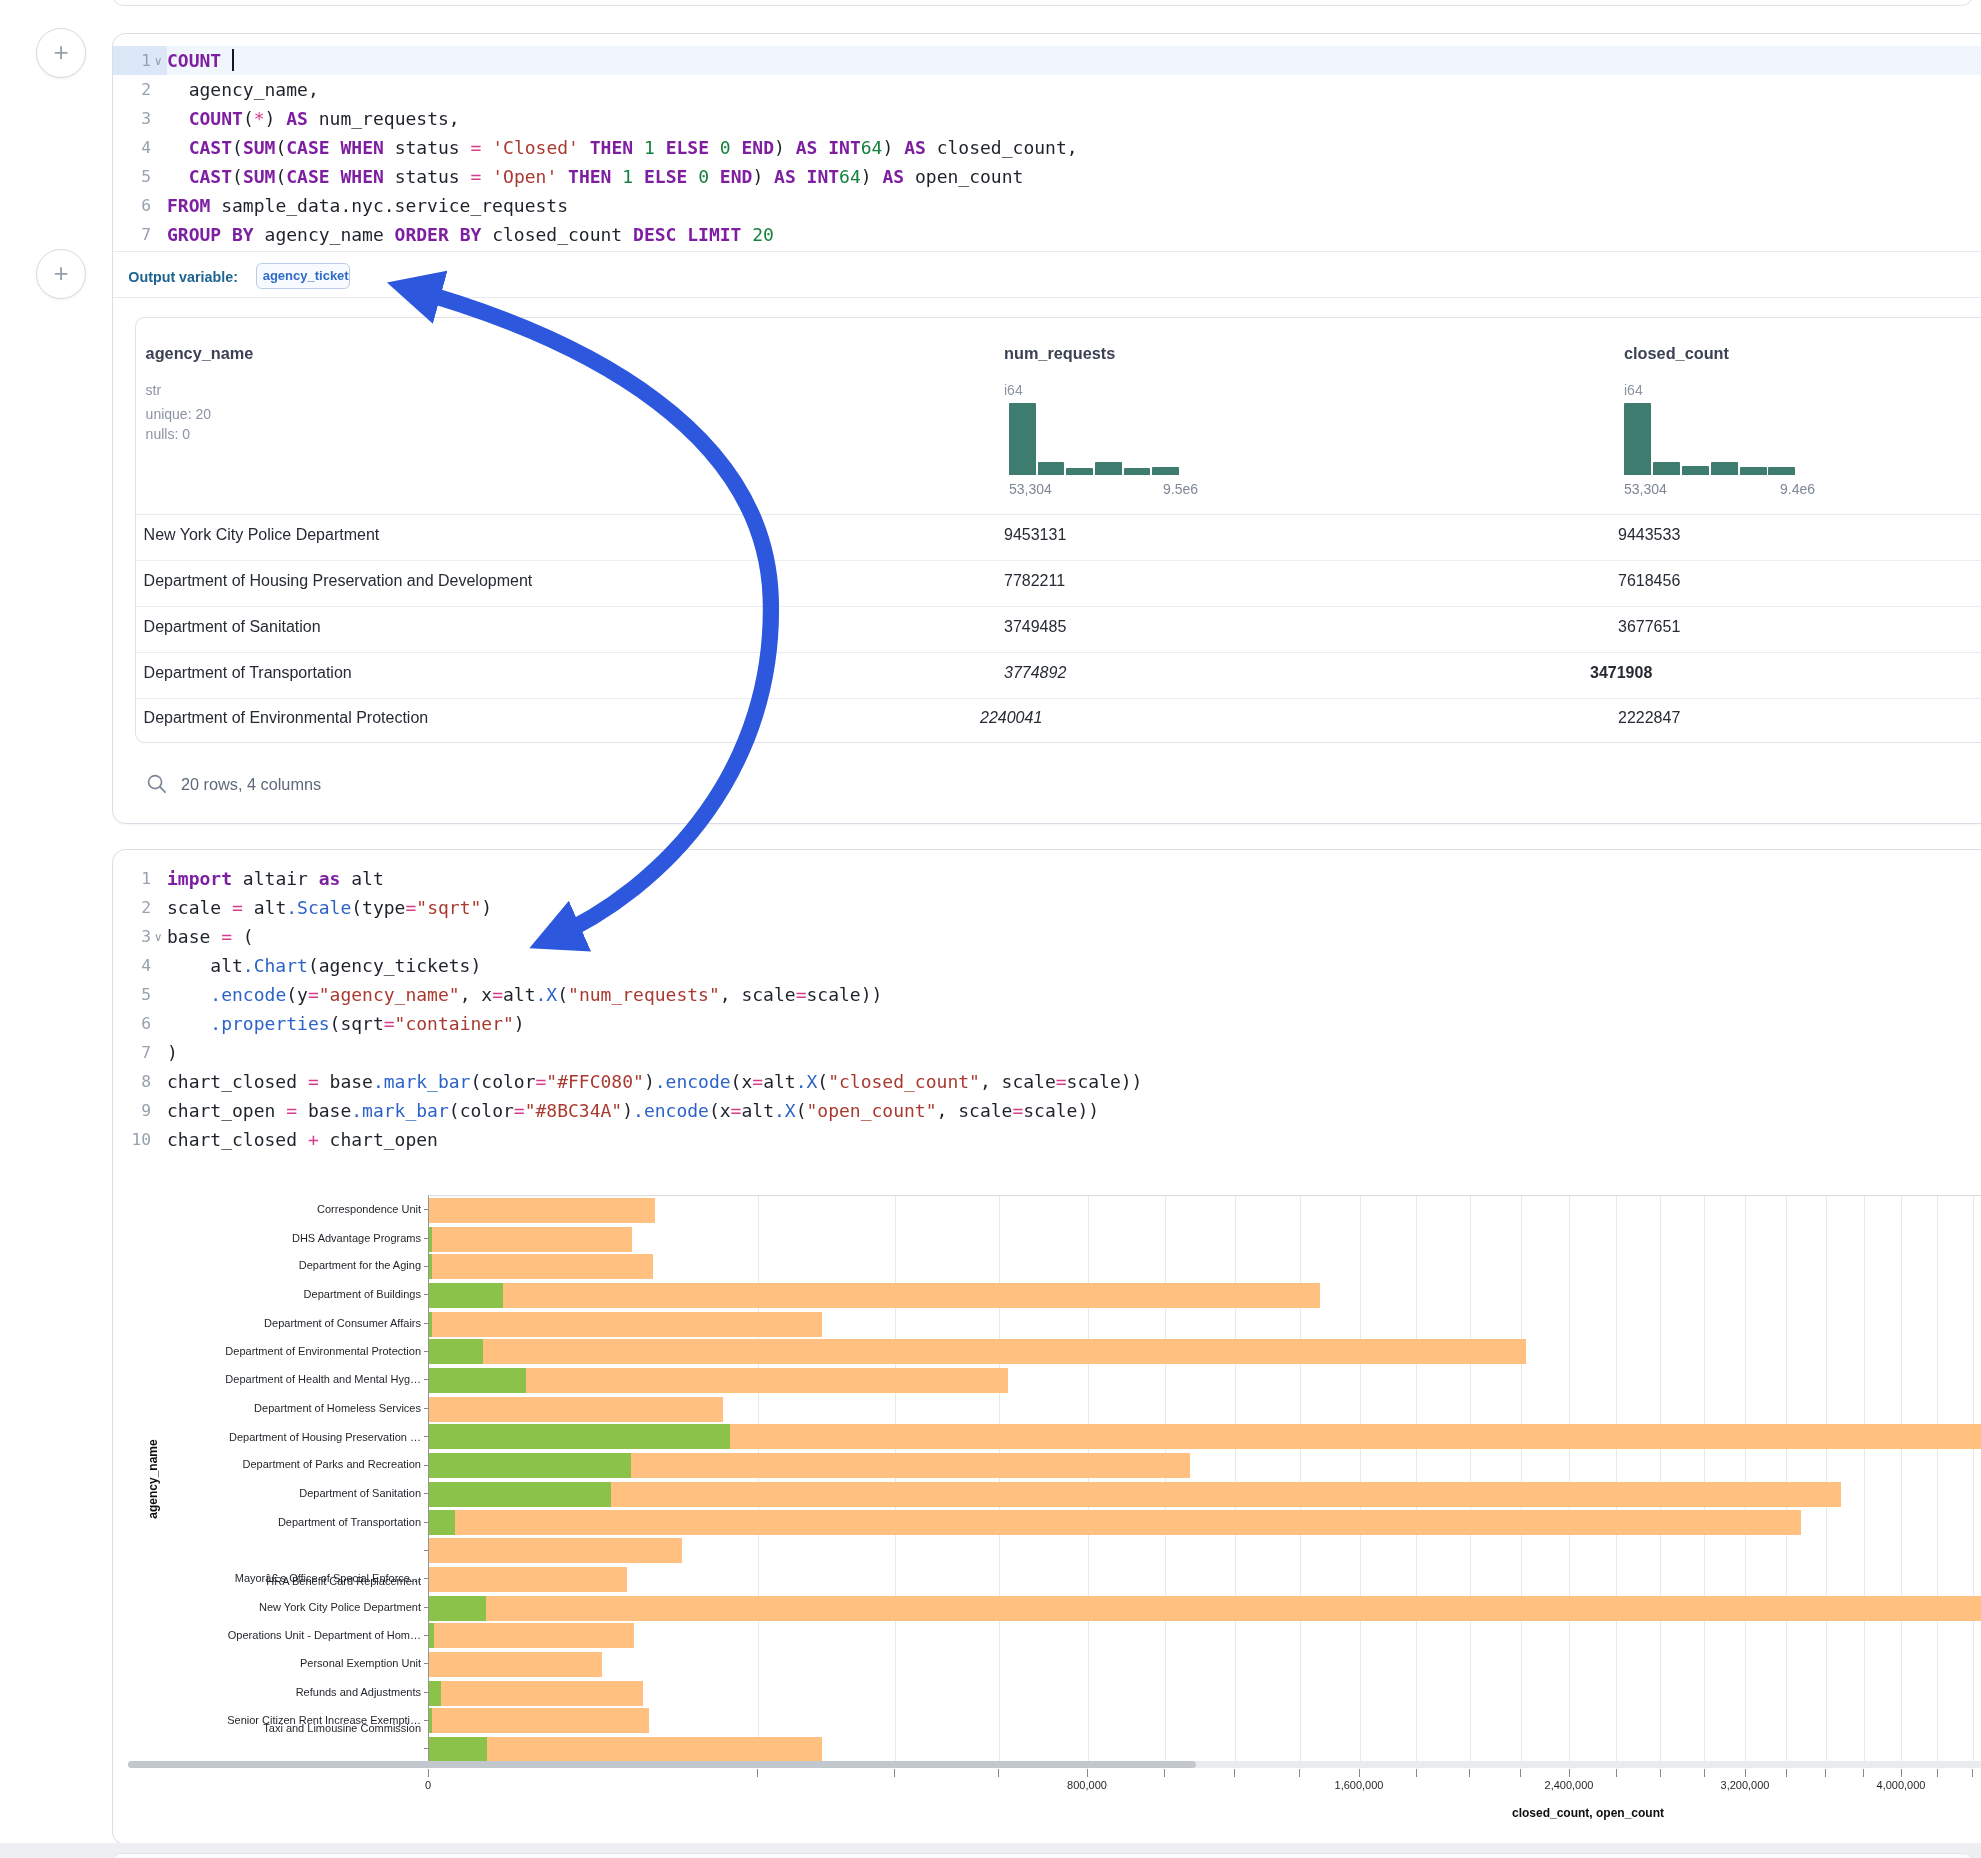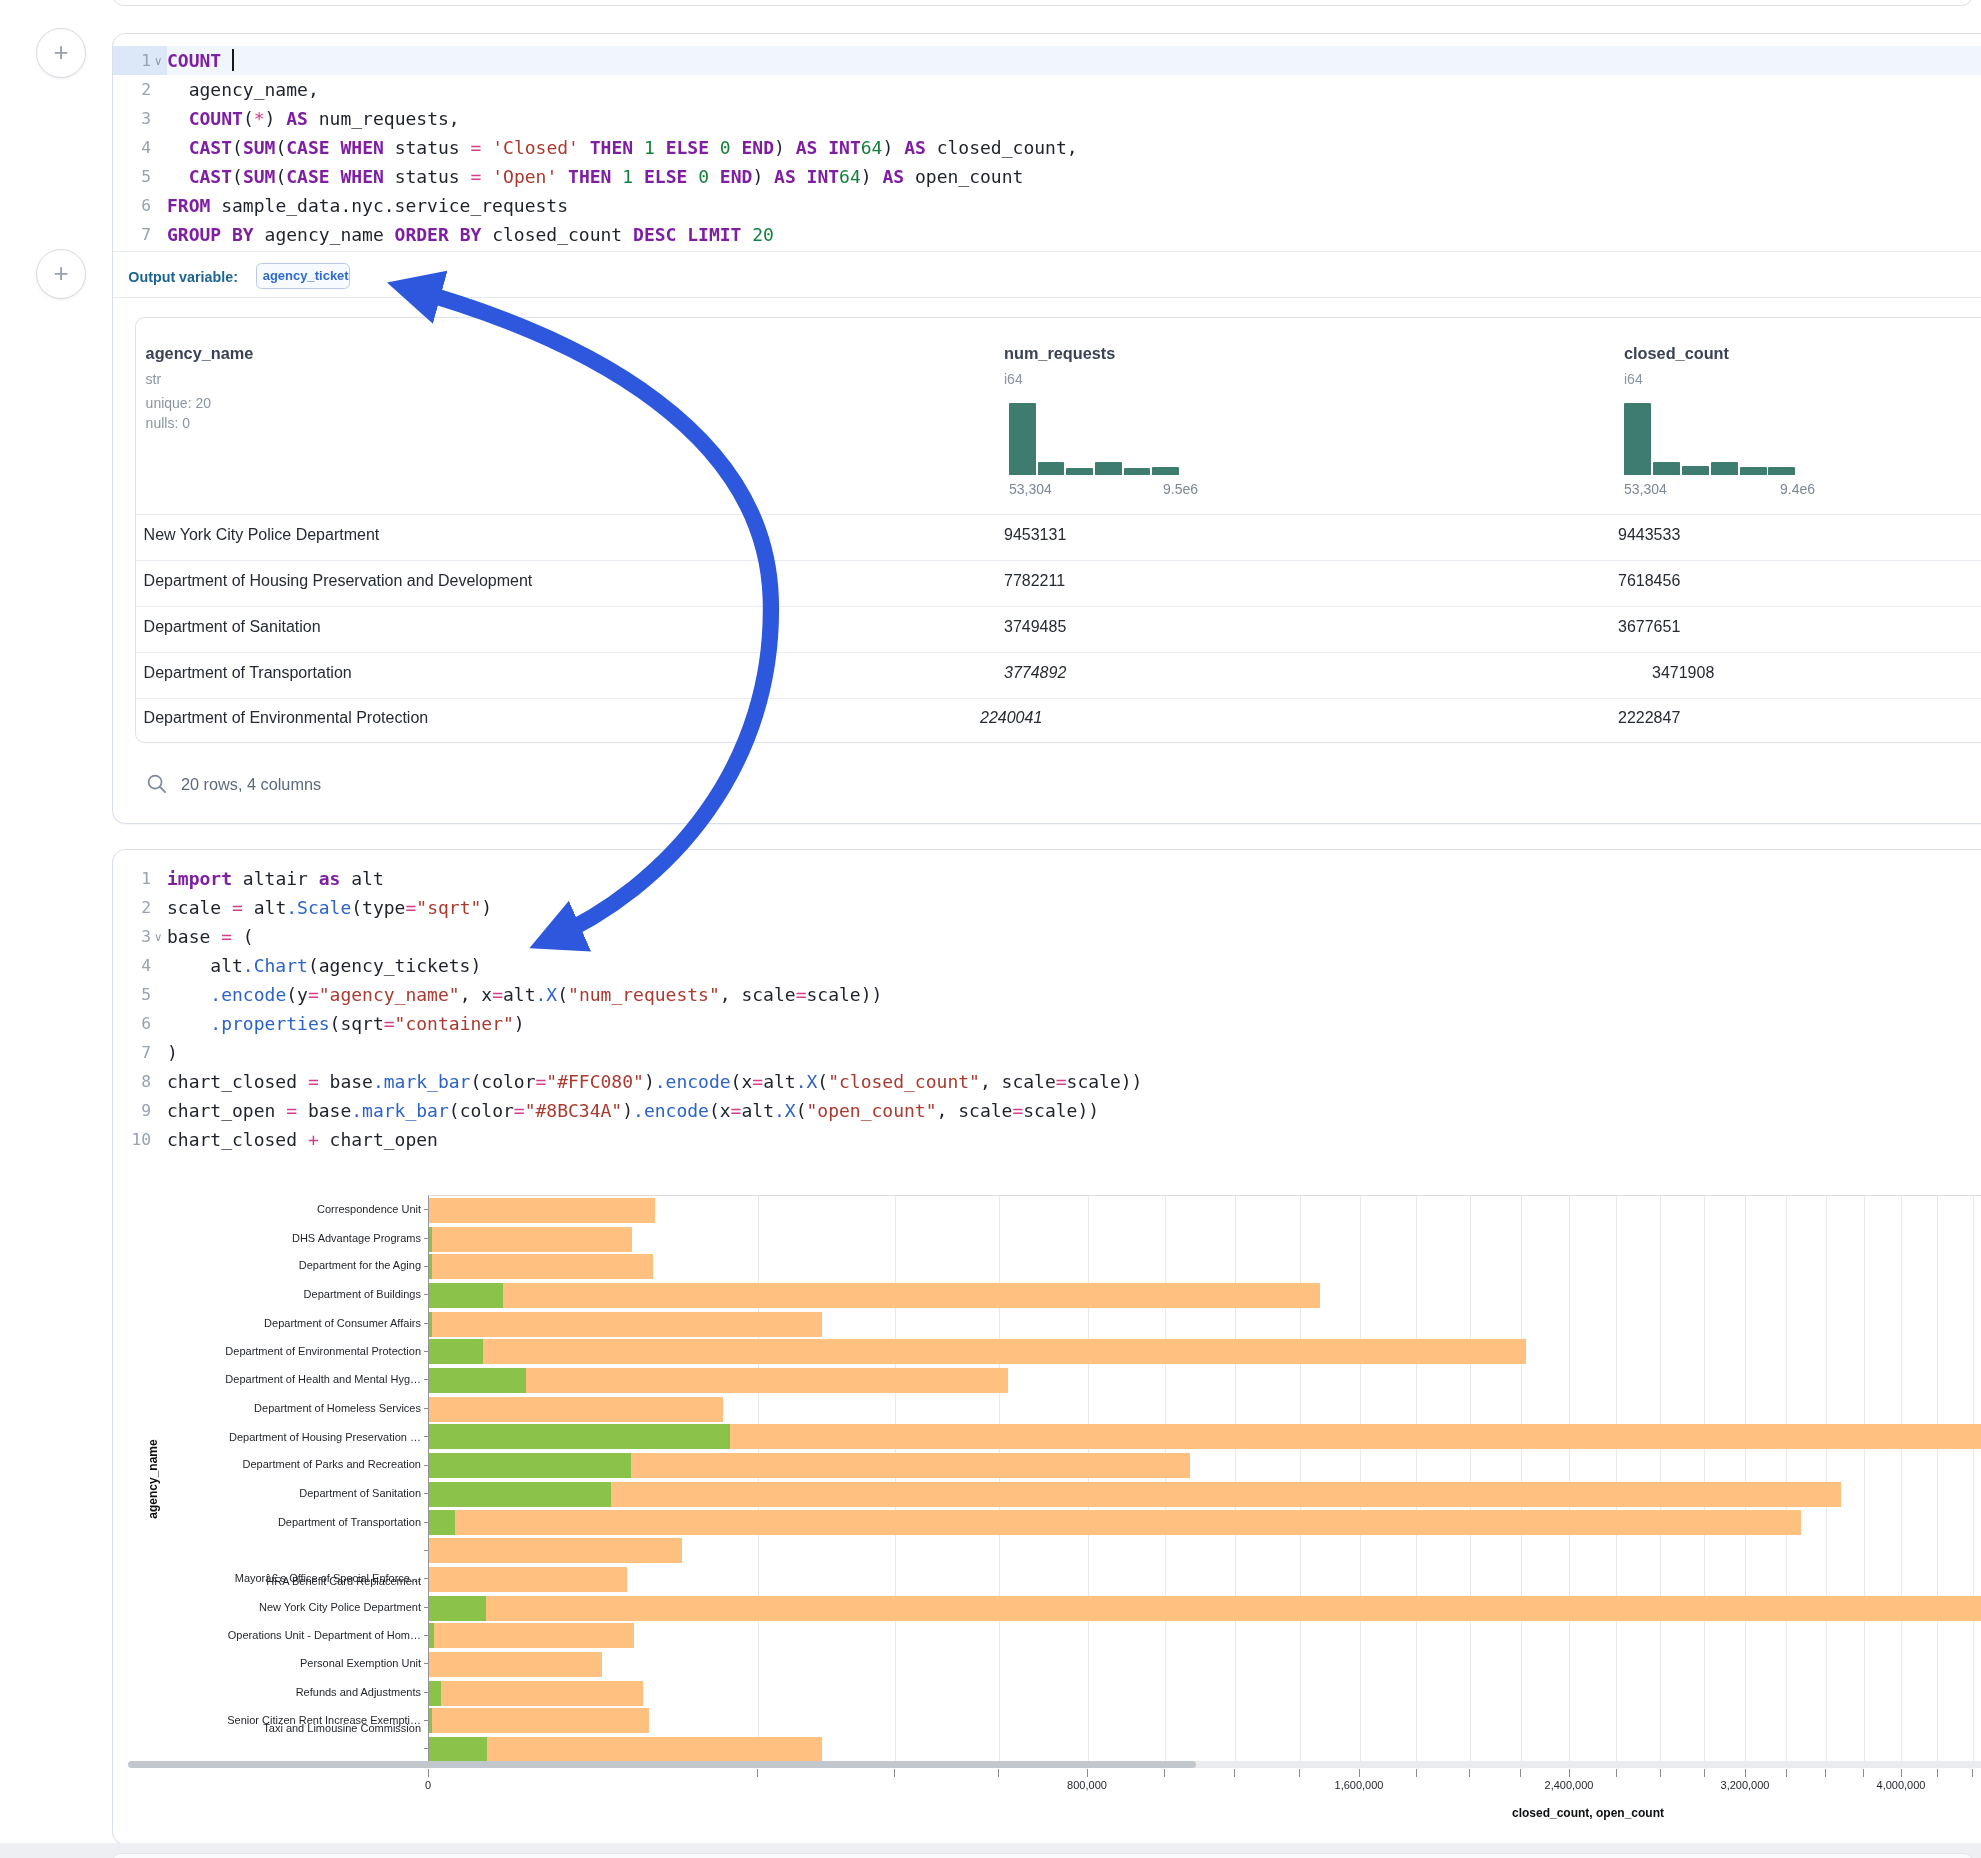--- a/index.html
+++ b/index.html
@@ -42,21 +42,21 @@
                 font-size:14.3px;font-weight:bold;color:#1d6490;}
   #output-chip{position:absolute;left:143px;top:229px;width:94px;height:26px;line-height:24px;
                border:1.4px solid #bcc9e8;border-radius:5.7px;background:#f7fafe;color:#2e6bca;
                font-size:13px;font-weight:bold;padding:0 5.7px;box-sizing:border-box;
                overflow:hidden;white-space:nowrap;}
   
   #result-card{position:absolute;left:22px;top:283px;width:1859px;height:424px;background:#fff;
                border:1px solid #dde2e9;border-radius:9.6px;}
   .col-head{position:absolute;top:26px;}
   .col-name{font-size:16.3px;font-weight:bold;color:#3a4254;}
-  .col-type{font-size:14px;color:#8b94a4;margin-top:8px;}
+  .col-type{font-size:14px;color:#8b94a4;margin-top:19px;}
   .col-meta{font-size:14px;color:#8b94a4;}
   .hist{position:absolute;top:85px;display:flex;align-items:flex-end;gap:1.9px;height:72px;}
   .hist-bar{background:#3E7C6F;border-radius:1px 1px 0 0;}
   .hist-labels{position:absolute;top:163px;display:flex;justify-content:space-between;
                font-size:14px;color:#7d8795;}
   #header-div{top:196px;}
   .t-row{position:absolute;left:0;right:0;height:46px;border-bottom:1px solid #e9ecf1;}
   .t-row:last-child{border-bottom:none;}
   .t-cell{position:absolute;top:12.4px;font-size:16px;color:#252a33;}
   #table-footer{position:absolute;left:22px;top:731px;height:38px;display:flex;align-items:center;}
@@ -162,21 +162,21 @@
             <div class="t-cell" style="left: 1482px;">7618456</div>
           </div>
           <div class="t-row" style="top: 288px;">
             <div class="t-cell" style="left: 7.6px;">Department of Sanitation</div>
             <div class="t-cell" style="left: 868px;">3749485</div>
             <div class="t-cell" style="left: 1482px;">3677651</div>
           </div>
           <div class="t-row" style="top: 334px;">
             <div class="t-cell" style="left: 7.6px;">Department of Transportation</div>
             <div class="t-cell" style="left: 868px; font-style: italic;">3774892</div>
-            <div class="t-cell" style="left: 1516px;">3471908</div>
+            <div class="t-cell" style="left: 1454px; font-weight: bold;">3471908</div>
           </div>
           <div class="t-row" style="top: 379px;">
             <div class="t-cell" style="left: 7.6px;">Department of Environmental Protection</div>
             <div class="t-cell" style="left: 844px; font-style: italic;">2240041</div>
             <div class="t-cell" style="left: 1482px;">2222847</div>
           </div>
         </div>
     </div>
 
     <div id="table-footer">

